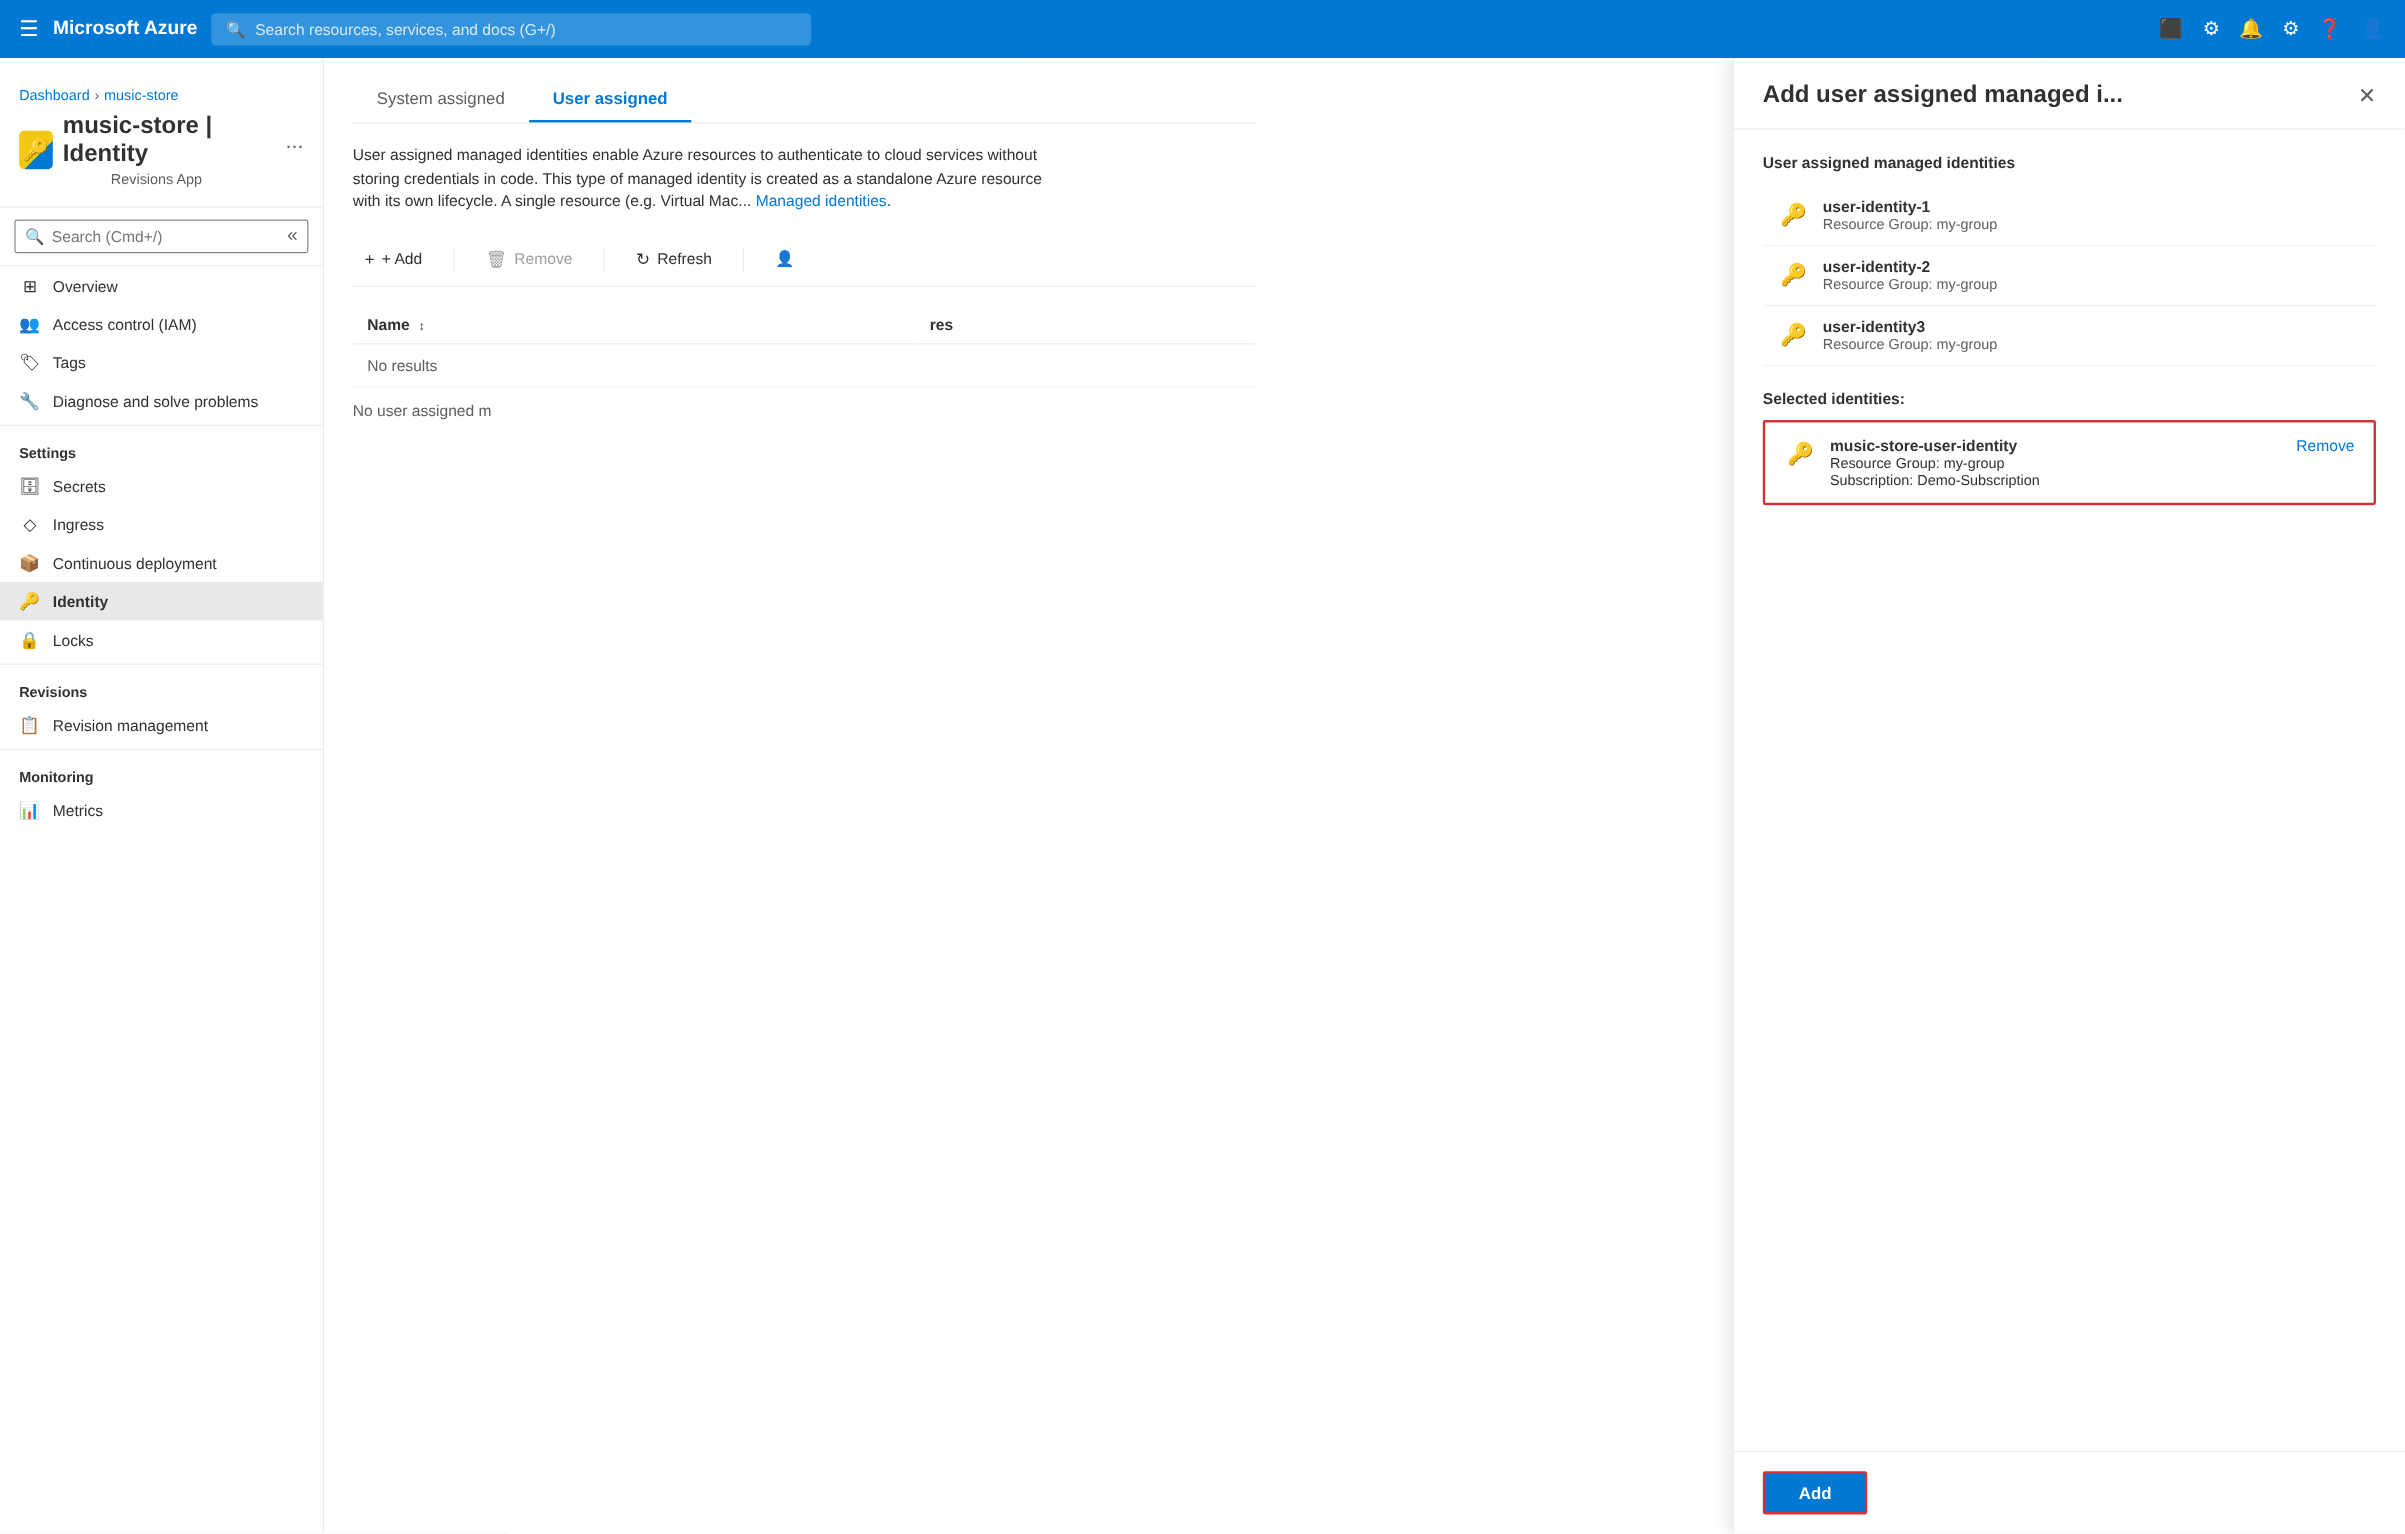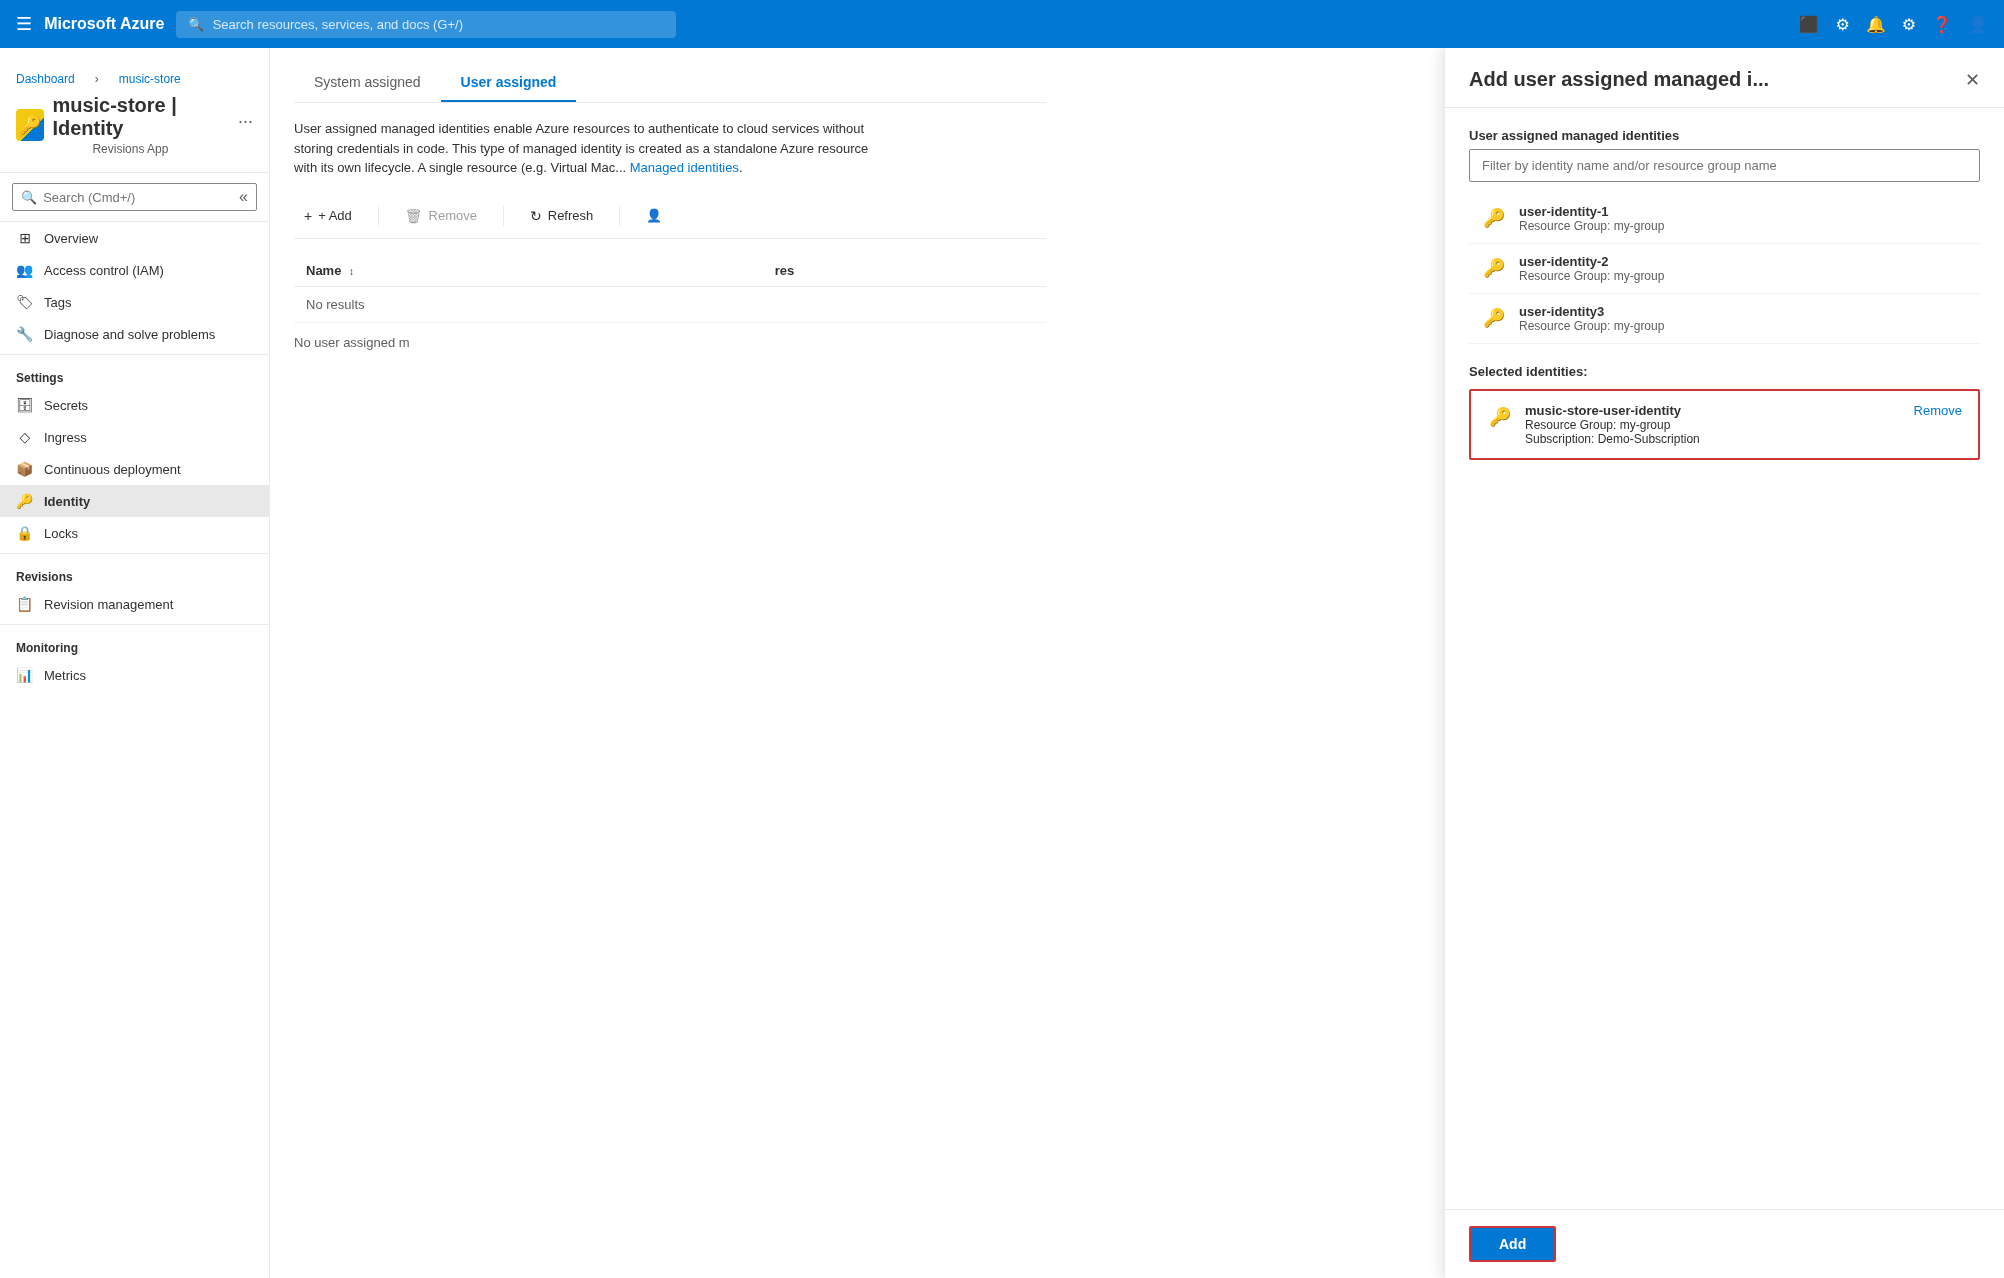--- a/index.html
+++ b/index.html
@@ -66,21 +66,21 @@
     .resource-header {
       padding: 12px 16px 16px;
       border-bottom: 1px solid #edebe9;
     }
     .resource-header .breadcrumb {
       color: #0078d4;
       font-size: 12px;
       margin-bottom: 8px;
       display: flex;
       align-items: center;
-      gap: 20px;
+      gap: 4px;
     }
     .resource-header .breadcrumb .sep { color: #605e5c; }
     .resource-title-row {
       display: flex;
       align-items: center;
       gap: 8px;
     }
     .resource-icon {
       width: 32px; height: 32px;
       background: linear-gradient(135deg, #f2c811 60%, #0078d4 60%);
@@ -507,21 +507,20 @@
   <div class="flyout-overlay">
     <div class="flyout-header">
       <span class="flyout-title">Add user assigned managed i...</span>
       <button class="close-btn">✕</button>
     </div>
     <div class="flyout-body">
 
 
       <div class="form-group">
         <div class="form-label">User assigned managed identities</div>
-        <input class="filter-input" type="text" placeholder="Filter by identity name and/or resource group name" style="">
 
         <div class="identity-list">
           <div class="identity-item">
             <div class="identity-key-icon">🔑</div>
             <div class="identity-info">
               <div class="name">user-identity-1</div>
               <div class="group">Resource Group: my-group</div>
             </div>
           </div>
           <div class="identity-item">

